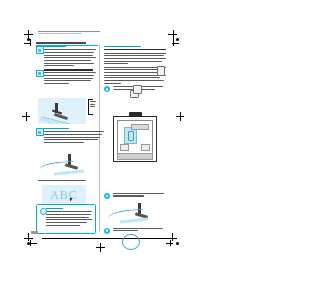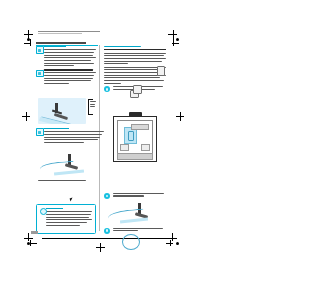--- a/index.html
+++ b/index.html
@@ -235,20 +235,23 @@
       <div class="shank" style="left:8px;top:0;width:2.5px;height:11px;"></div>
       <div class="sole" style="left:5px;top:11px;width:13px;height:3px;transform:rotate(16deg);"></div>
     </div>
     <div style="position:absolute;left:0;top:11px;width:34px;height:9px;border-top:1px solid #4aa9cd;border-radius:60% 0 0 0;transform:rotate(-4deg);"></div>
     <div class="fabric" style="position:absolute;left:14px;top:20px;width:30px;height:3px;background:#bfe6f5;transform:rotate(-6deg);"></div>
   </div>
   <div style="position:absolute;left:2px;top:134px;width:56px;">
     <div class="tl l86" style="height:1px;"></div>
   </div>
 
+  <div class="abc" style="left:6px;top:139px;width:44px;height:20px;">
+    <span>ABC</span>
+  </div>
   <div class="cursor" style="left:34px;top:152px;"></div>
 
   <div class="notebox" style="left:0;top:158px;width:60px;height:30px;">
     <div class="nmk"></div>
     <div class="ttl"></div>
     <div>
       <div class="tl l100"></div>
         <div class="tl l97"></div>
         <div class="tl l94"></div>
       <div class="tl l100"></div>

